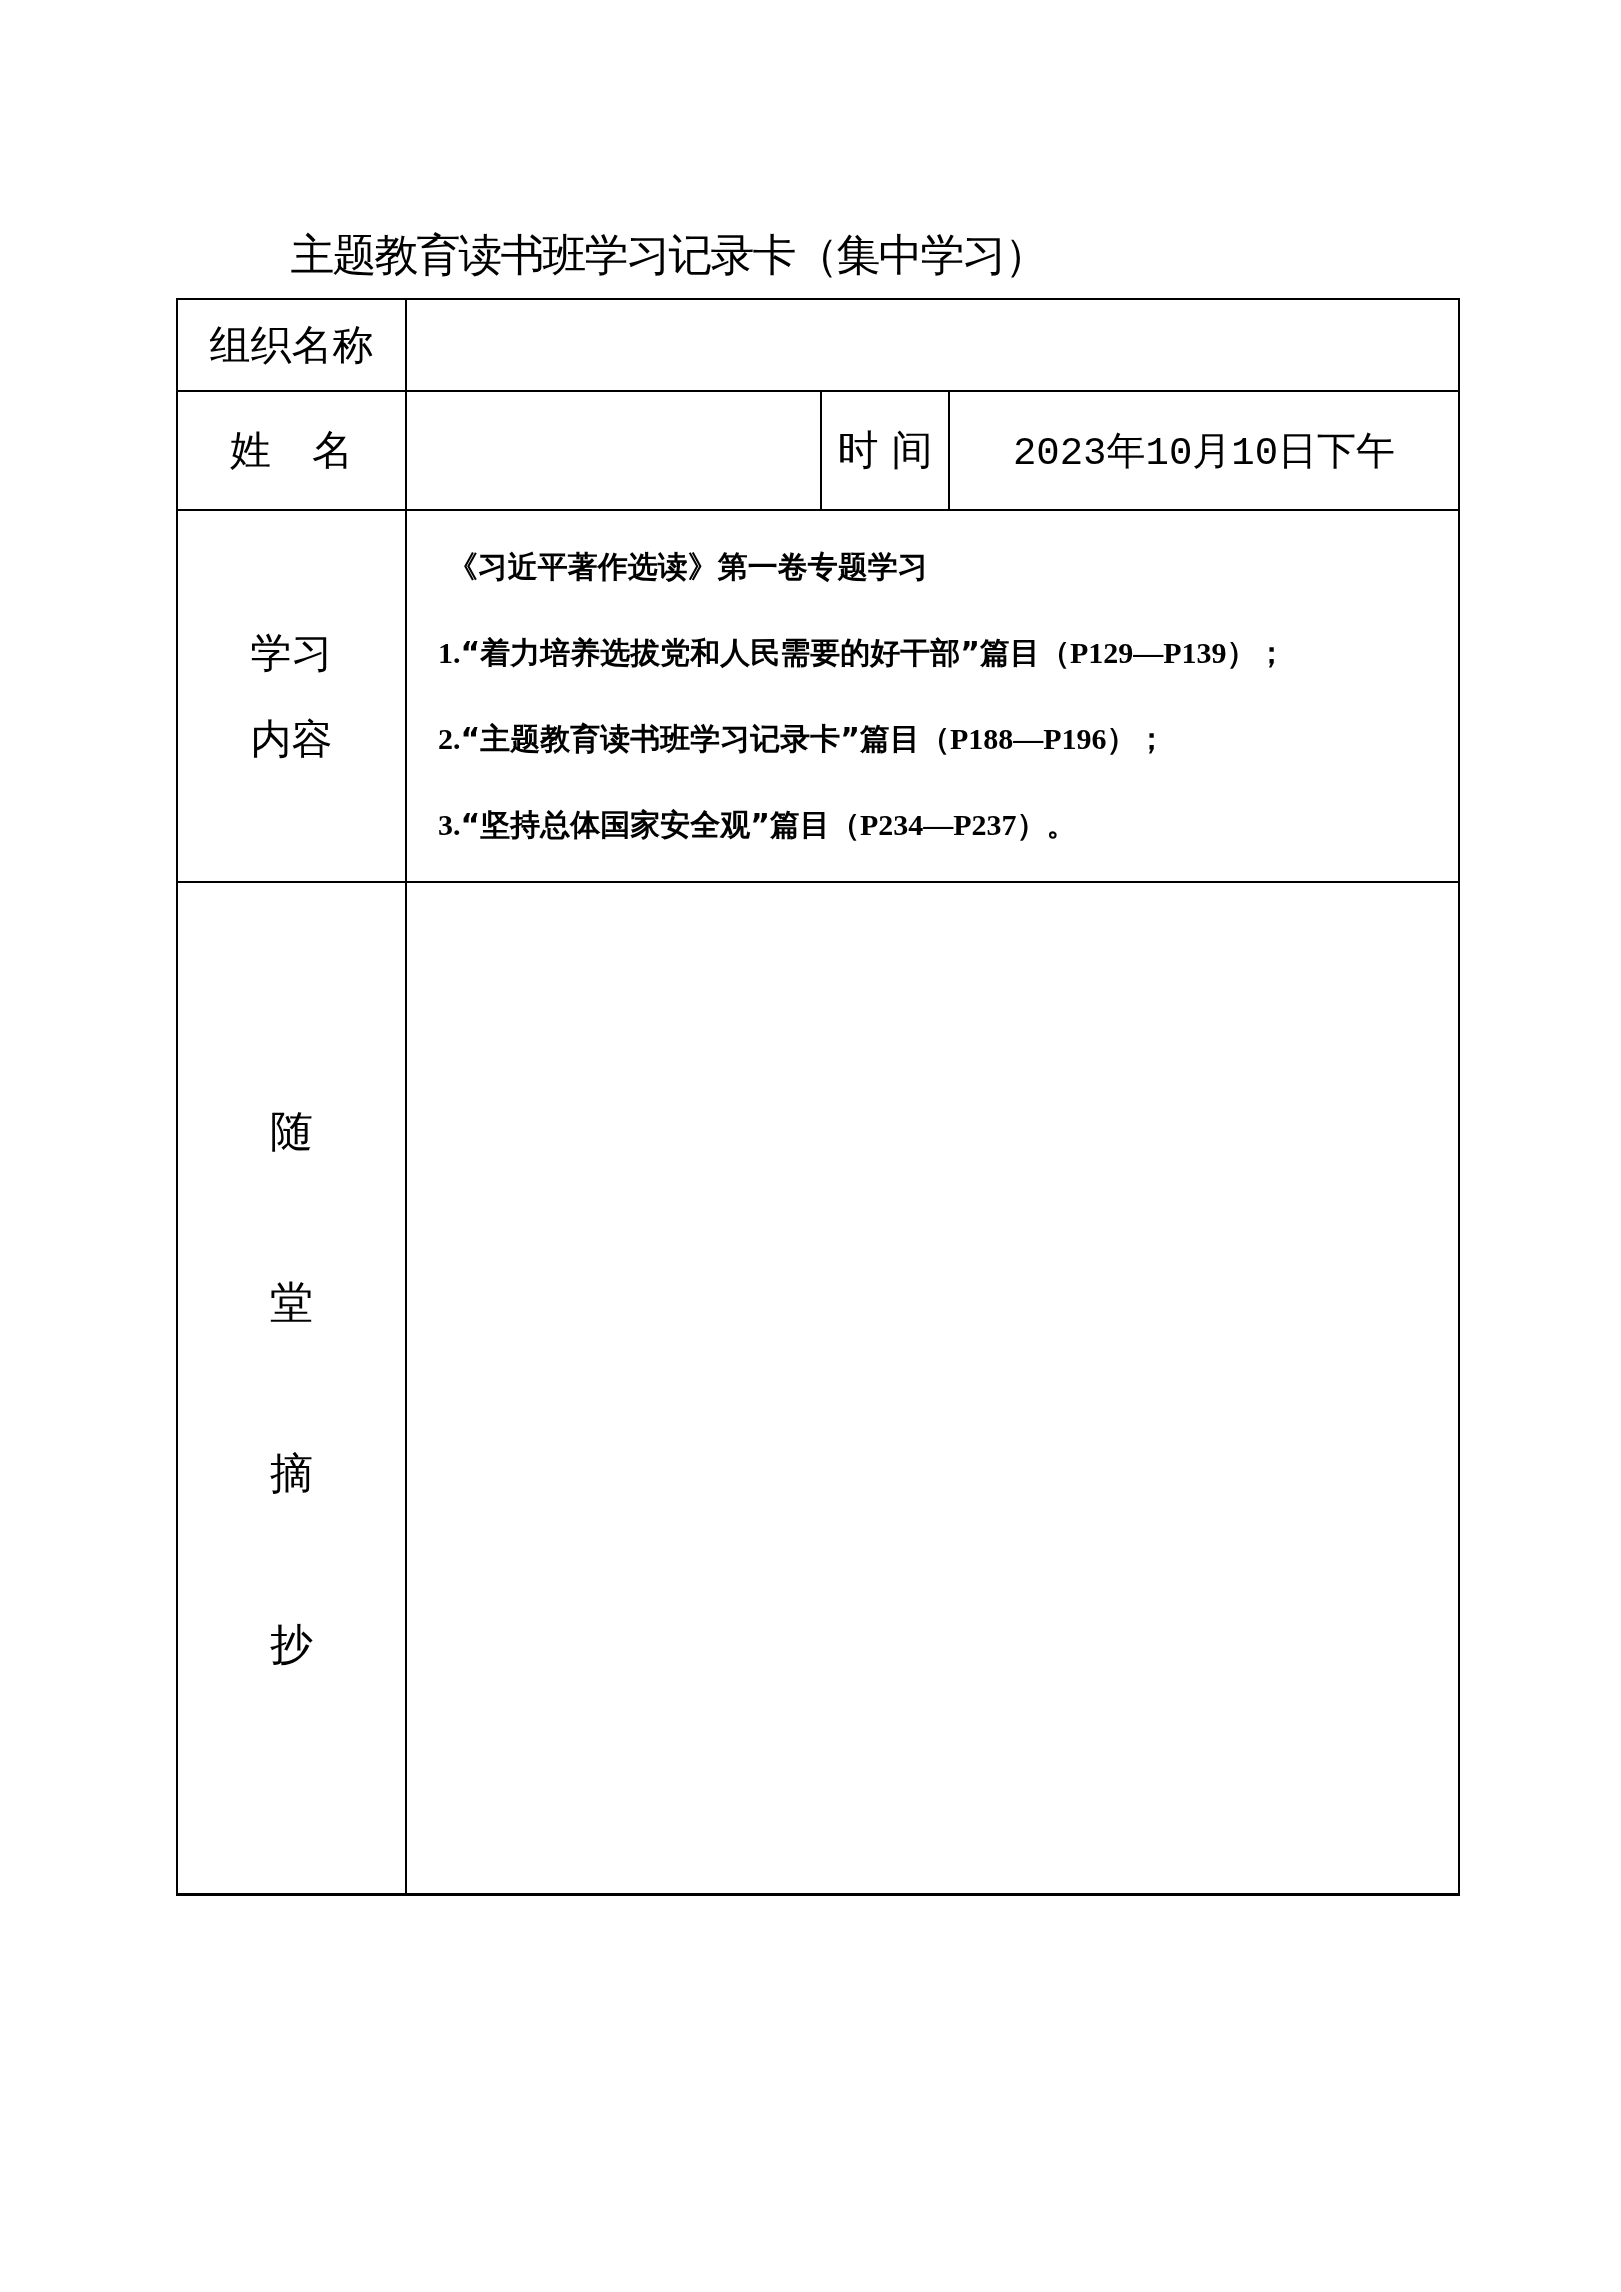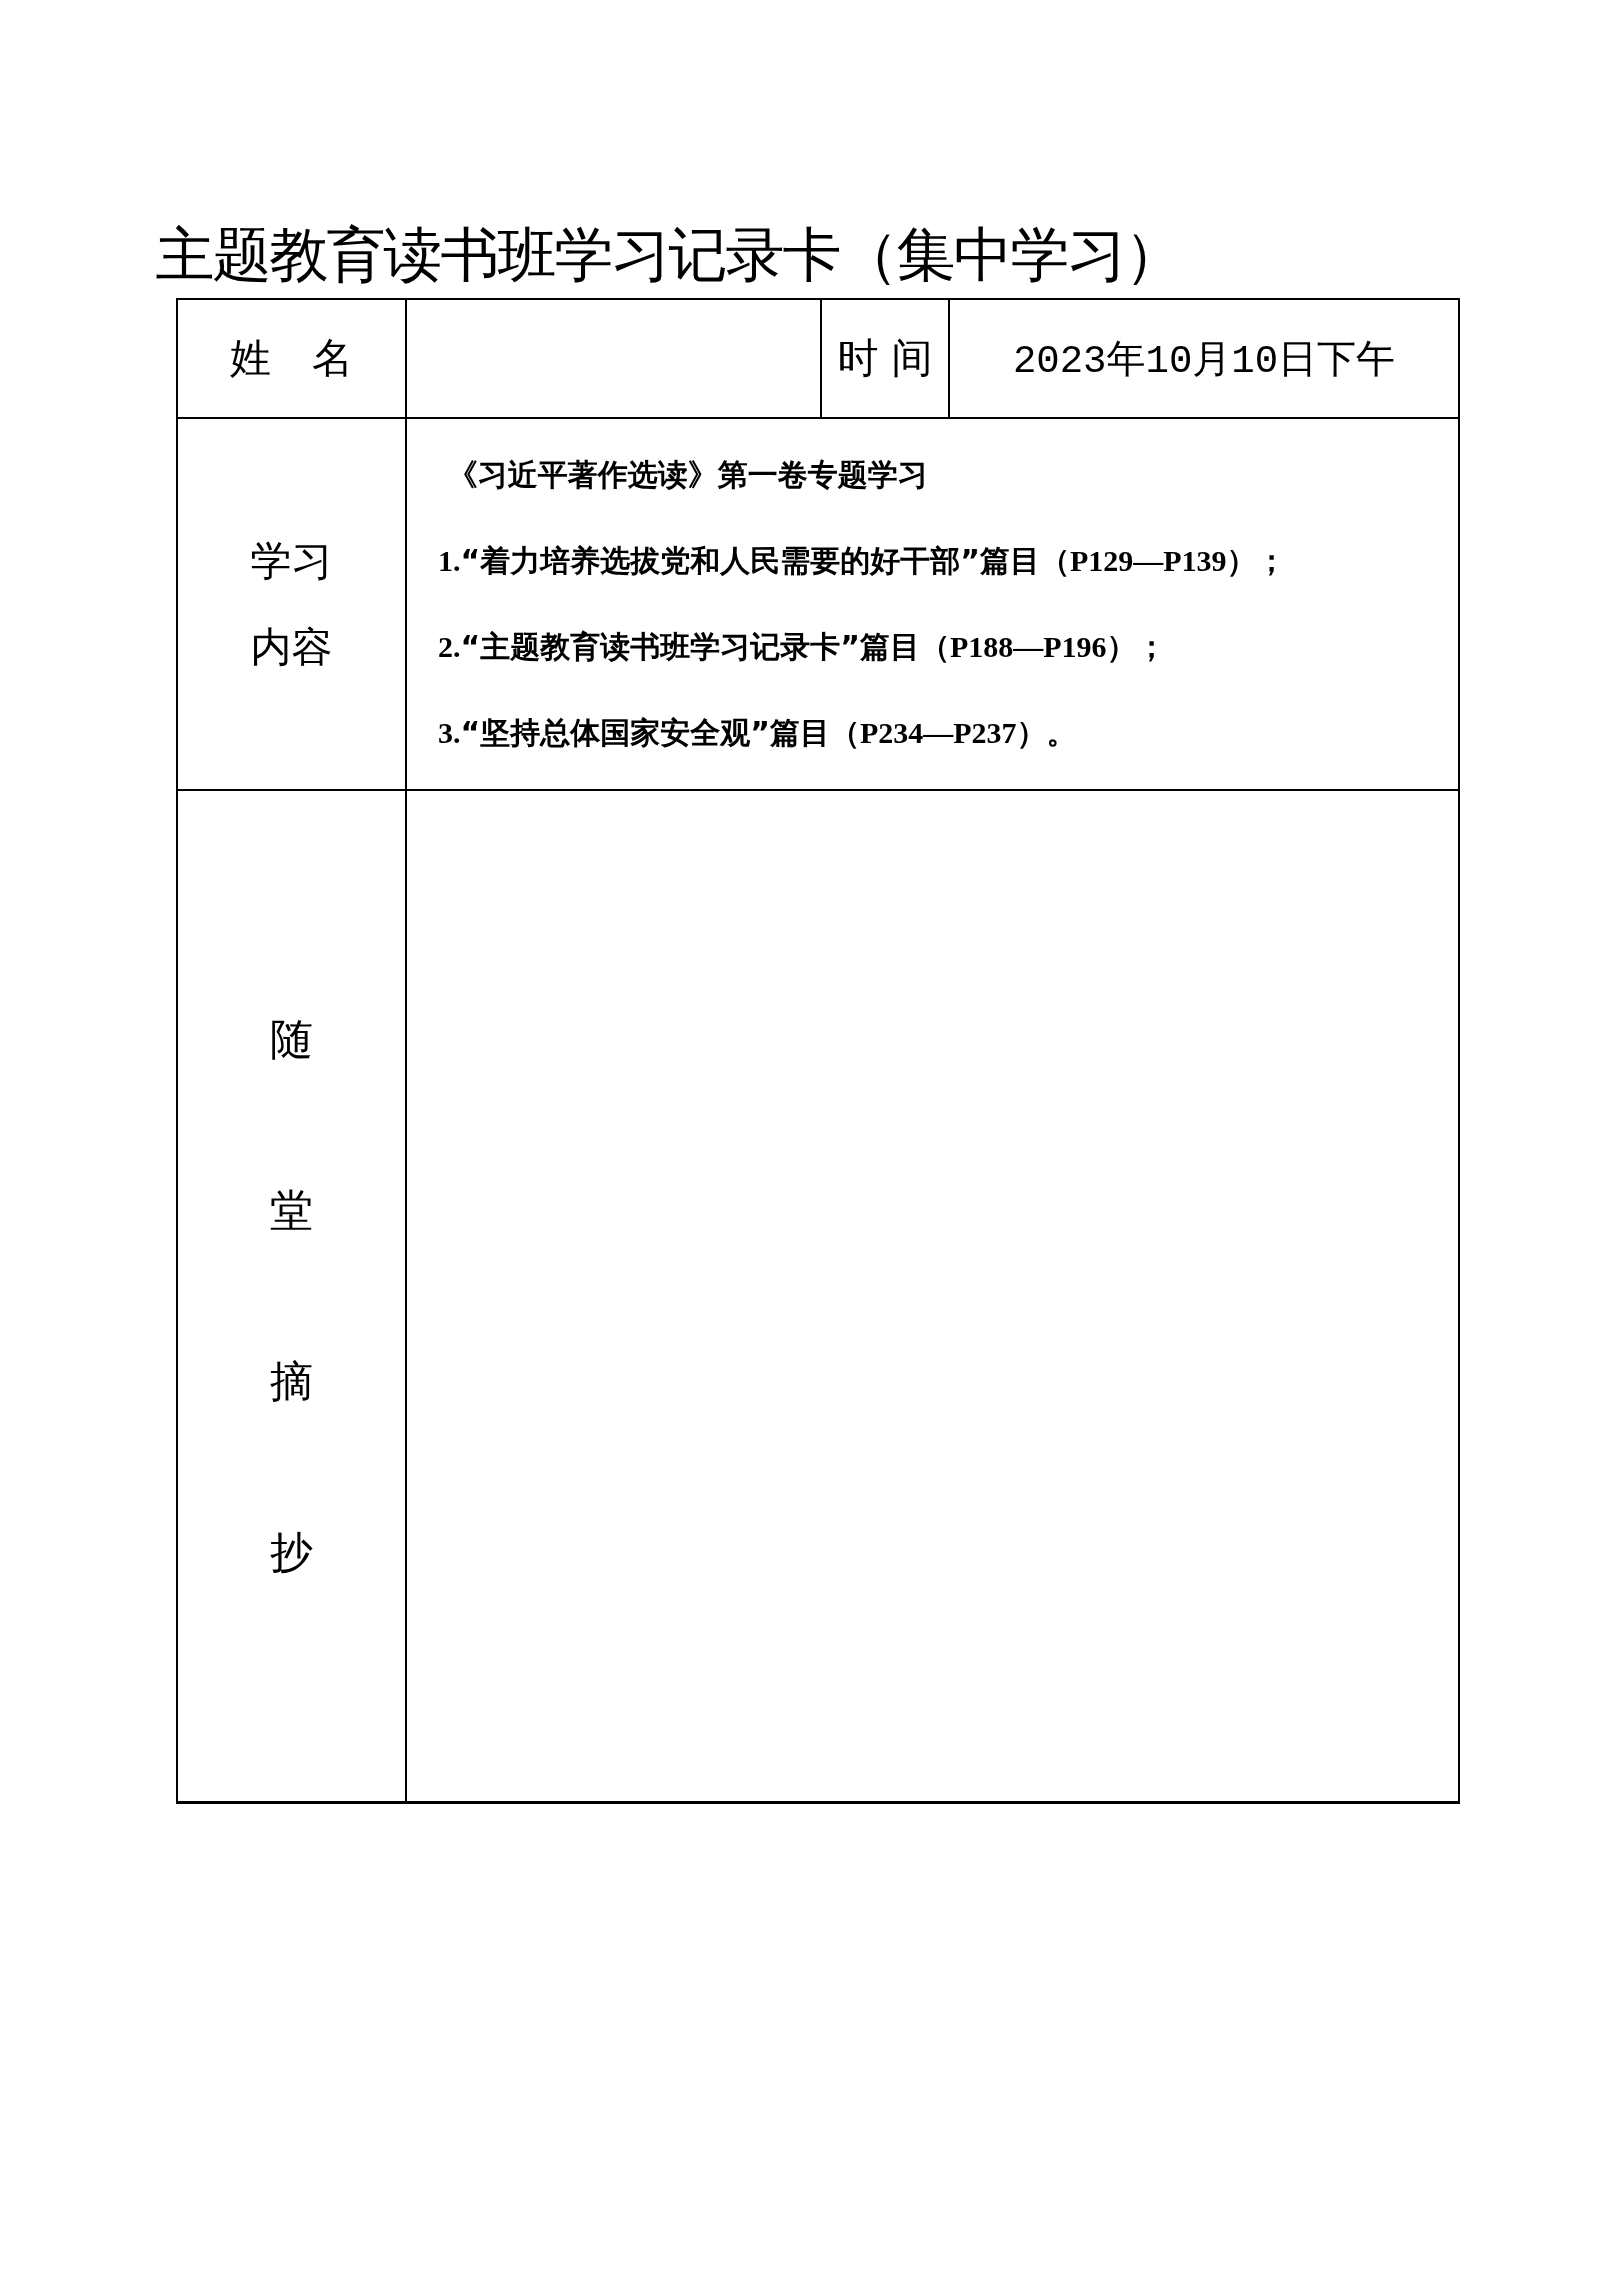--- a/index.html
+++ b/index.html
@@ -1,19 +1,19 @@
 <!DOCTYPE html>
 <html><head>
 <meta charset="utf-8">
 <style>
   html, body { margin: 0; padding: 0; background: #ffffff; }
   body { width: 1621px; height: 2293px; position: relative; overflow: hidden;
          font-family: "DejaVu Sans", "Liberation Sans", sans-serif; color: #000; }
   .title { position: absolute; left: 0; width: 1337px; top: 218px; height: 74px;
-           text-align: center; font-size: 59px; line-height: 74px; letter-spacing: -2px; }
+           text-align: center; font-size: 44px; line-height: 74px; letter-spacing: -2px; }
   table.card { position: absolute; left: 176px; top: 298px; width: 1282px;
                border-collapse: collapse; table-layout: fixed; }
   table.card td { border: 2px solid #000; padding: 0; vertical-align: middle; }
   table.card tr:last-child td { border-bottom-width: 3.9px; }
   table.card td:last-child { border-right-width: 2.9px; }
   .label { text-align: center; font-size: 41px; }
   .val { text-align: center; font-size: 39px; }
   .serif { font-family: Liberation Mono, monospace; }
   .content-cell { padding-left: 0; }
   .content-lines { padding-left: 31px; }
@@ -29,20 +29,24 @@
 <div class="title">主题教育读书班学习记录卡（集中学习）</div>
 
 <table class="card">
   <colgroup>
     <col style="width:229px">
     <col style="width:415px">
     <col style="width:128px">
     <col style="width:510px">
   </colgroup>
   <tbody>
+      <tr style="height:92px">
+    <td class="label">组织名称</td>
+    <td colspan="3" class="val"></td>
+  </tr>
   <tr style="height:119px">
     <td class="label" style="white-space:pre">姓　名</td>
     <td class="val"></td>
     <td class="label">时 间</td>
     <td class="val serif" style="font-size:39px">2023年10月10日下午</td>
   </tr>
   <tr style="height:372px">
     <td class="label">
       <div style="height:86px;line-height:86px">学习</div>
       <div style="height:86px;line-height:86px">内容</div>

